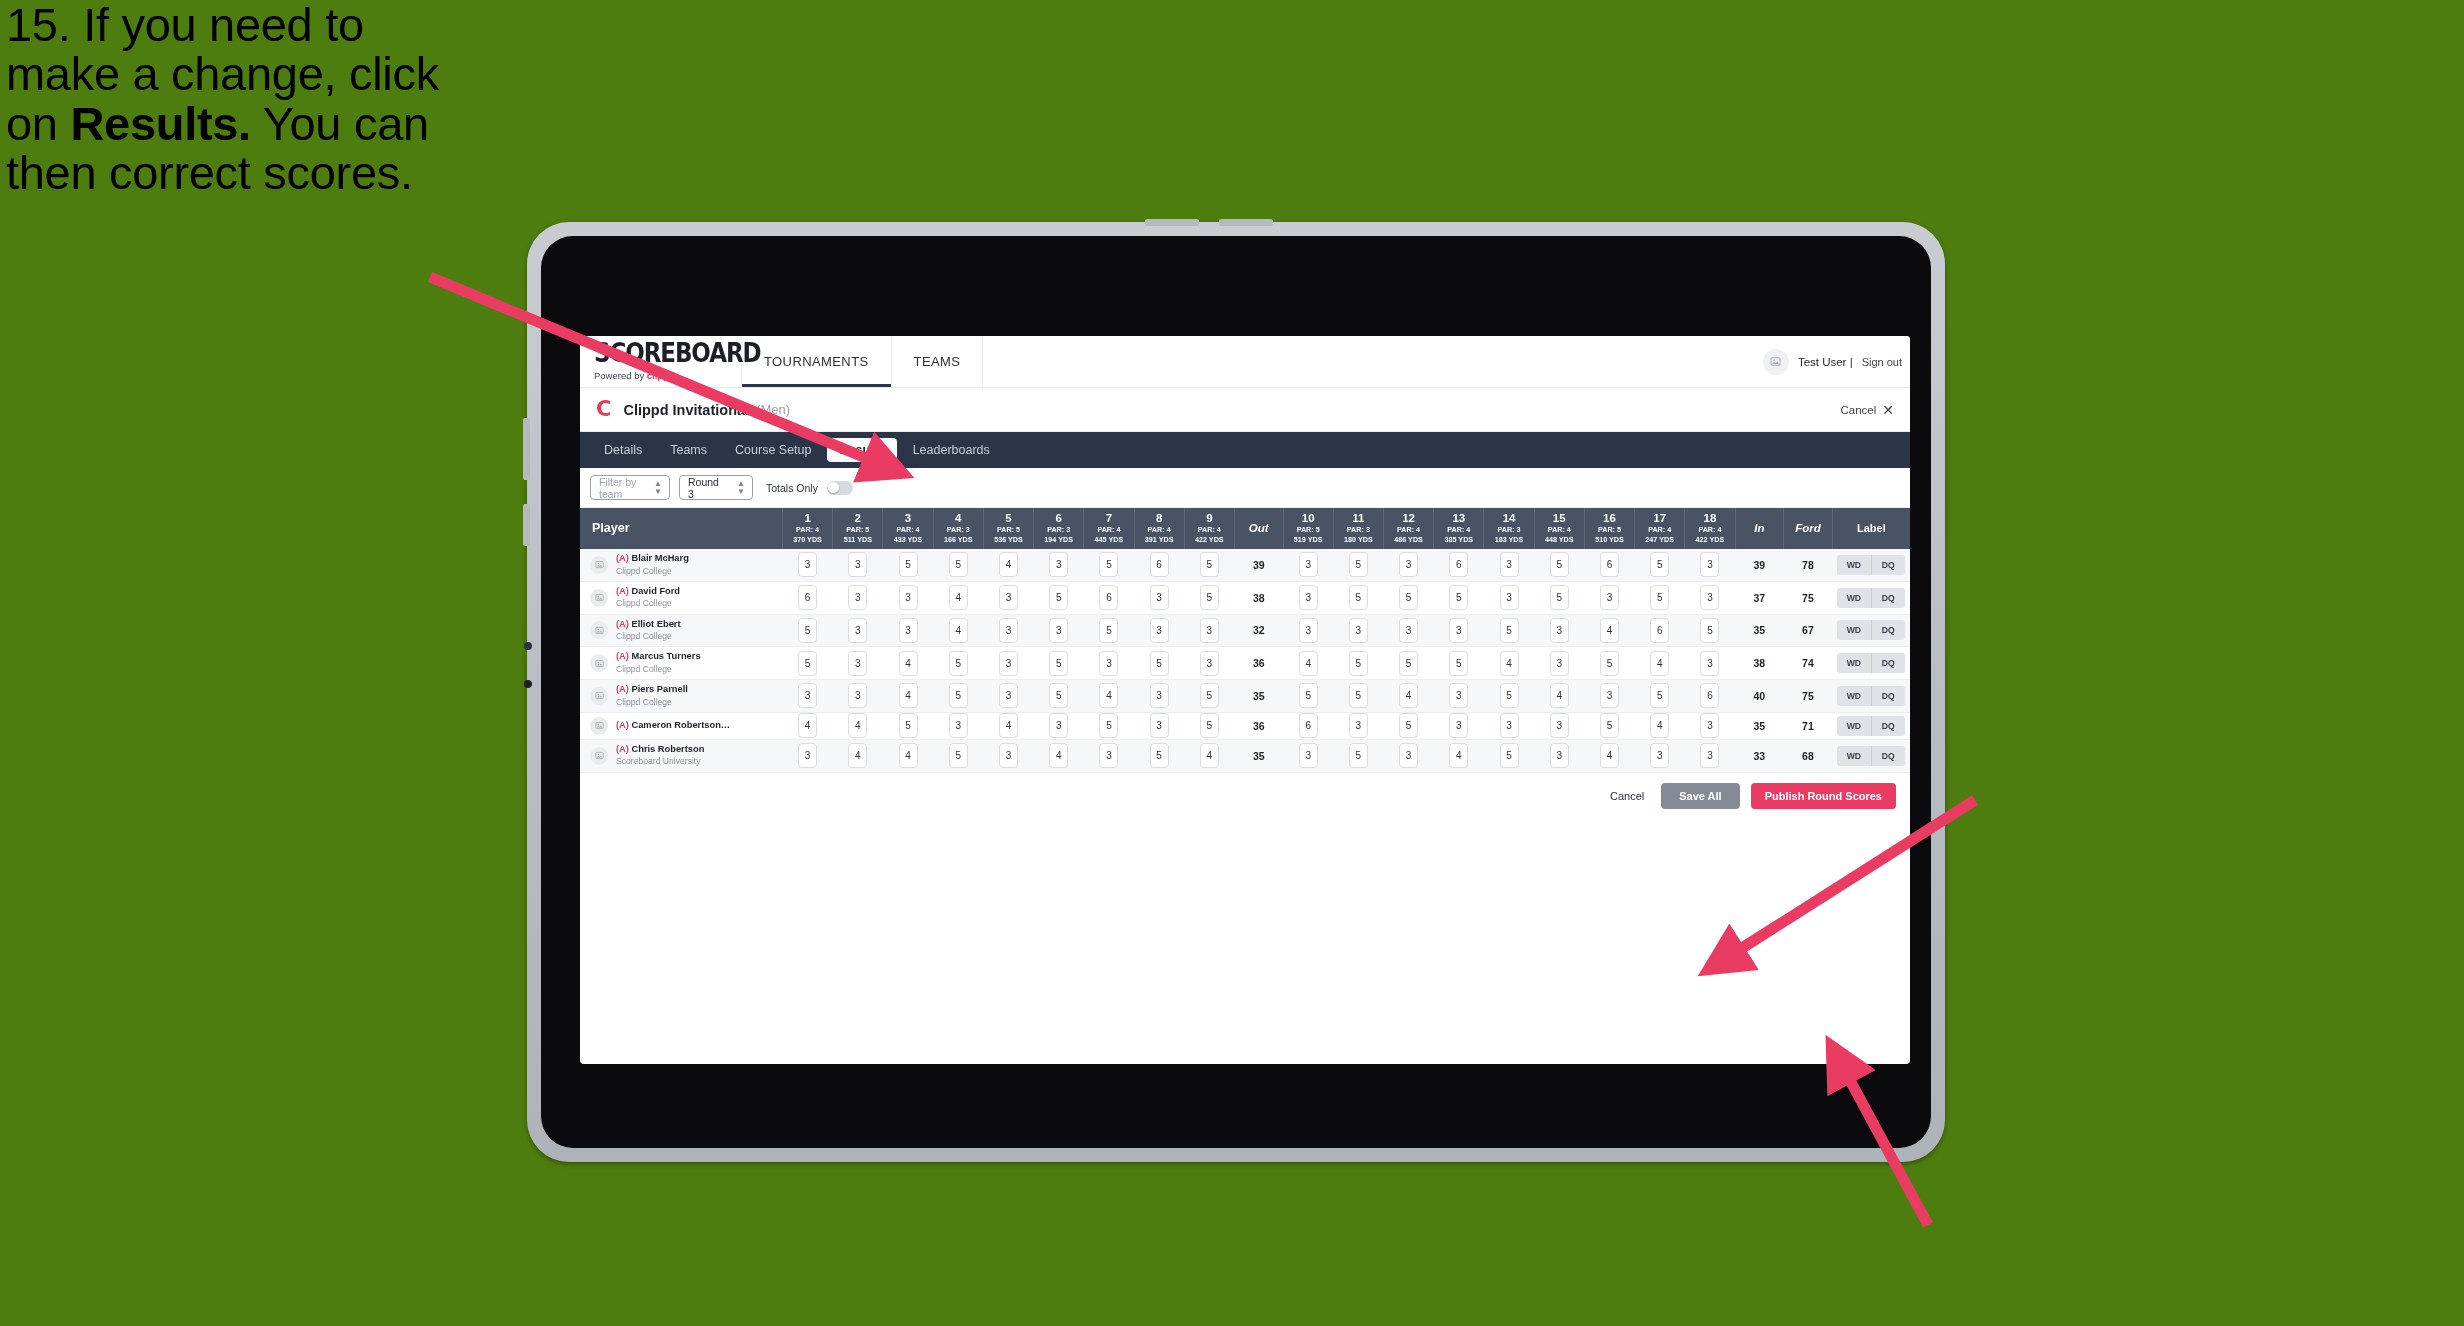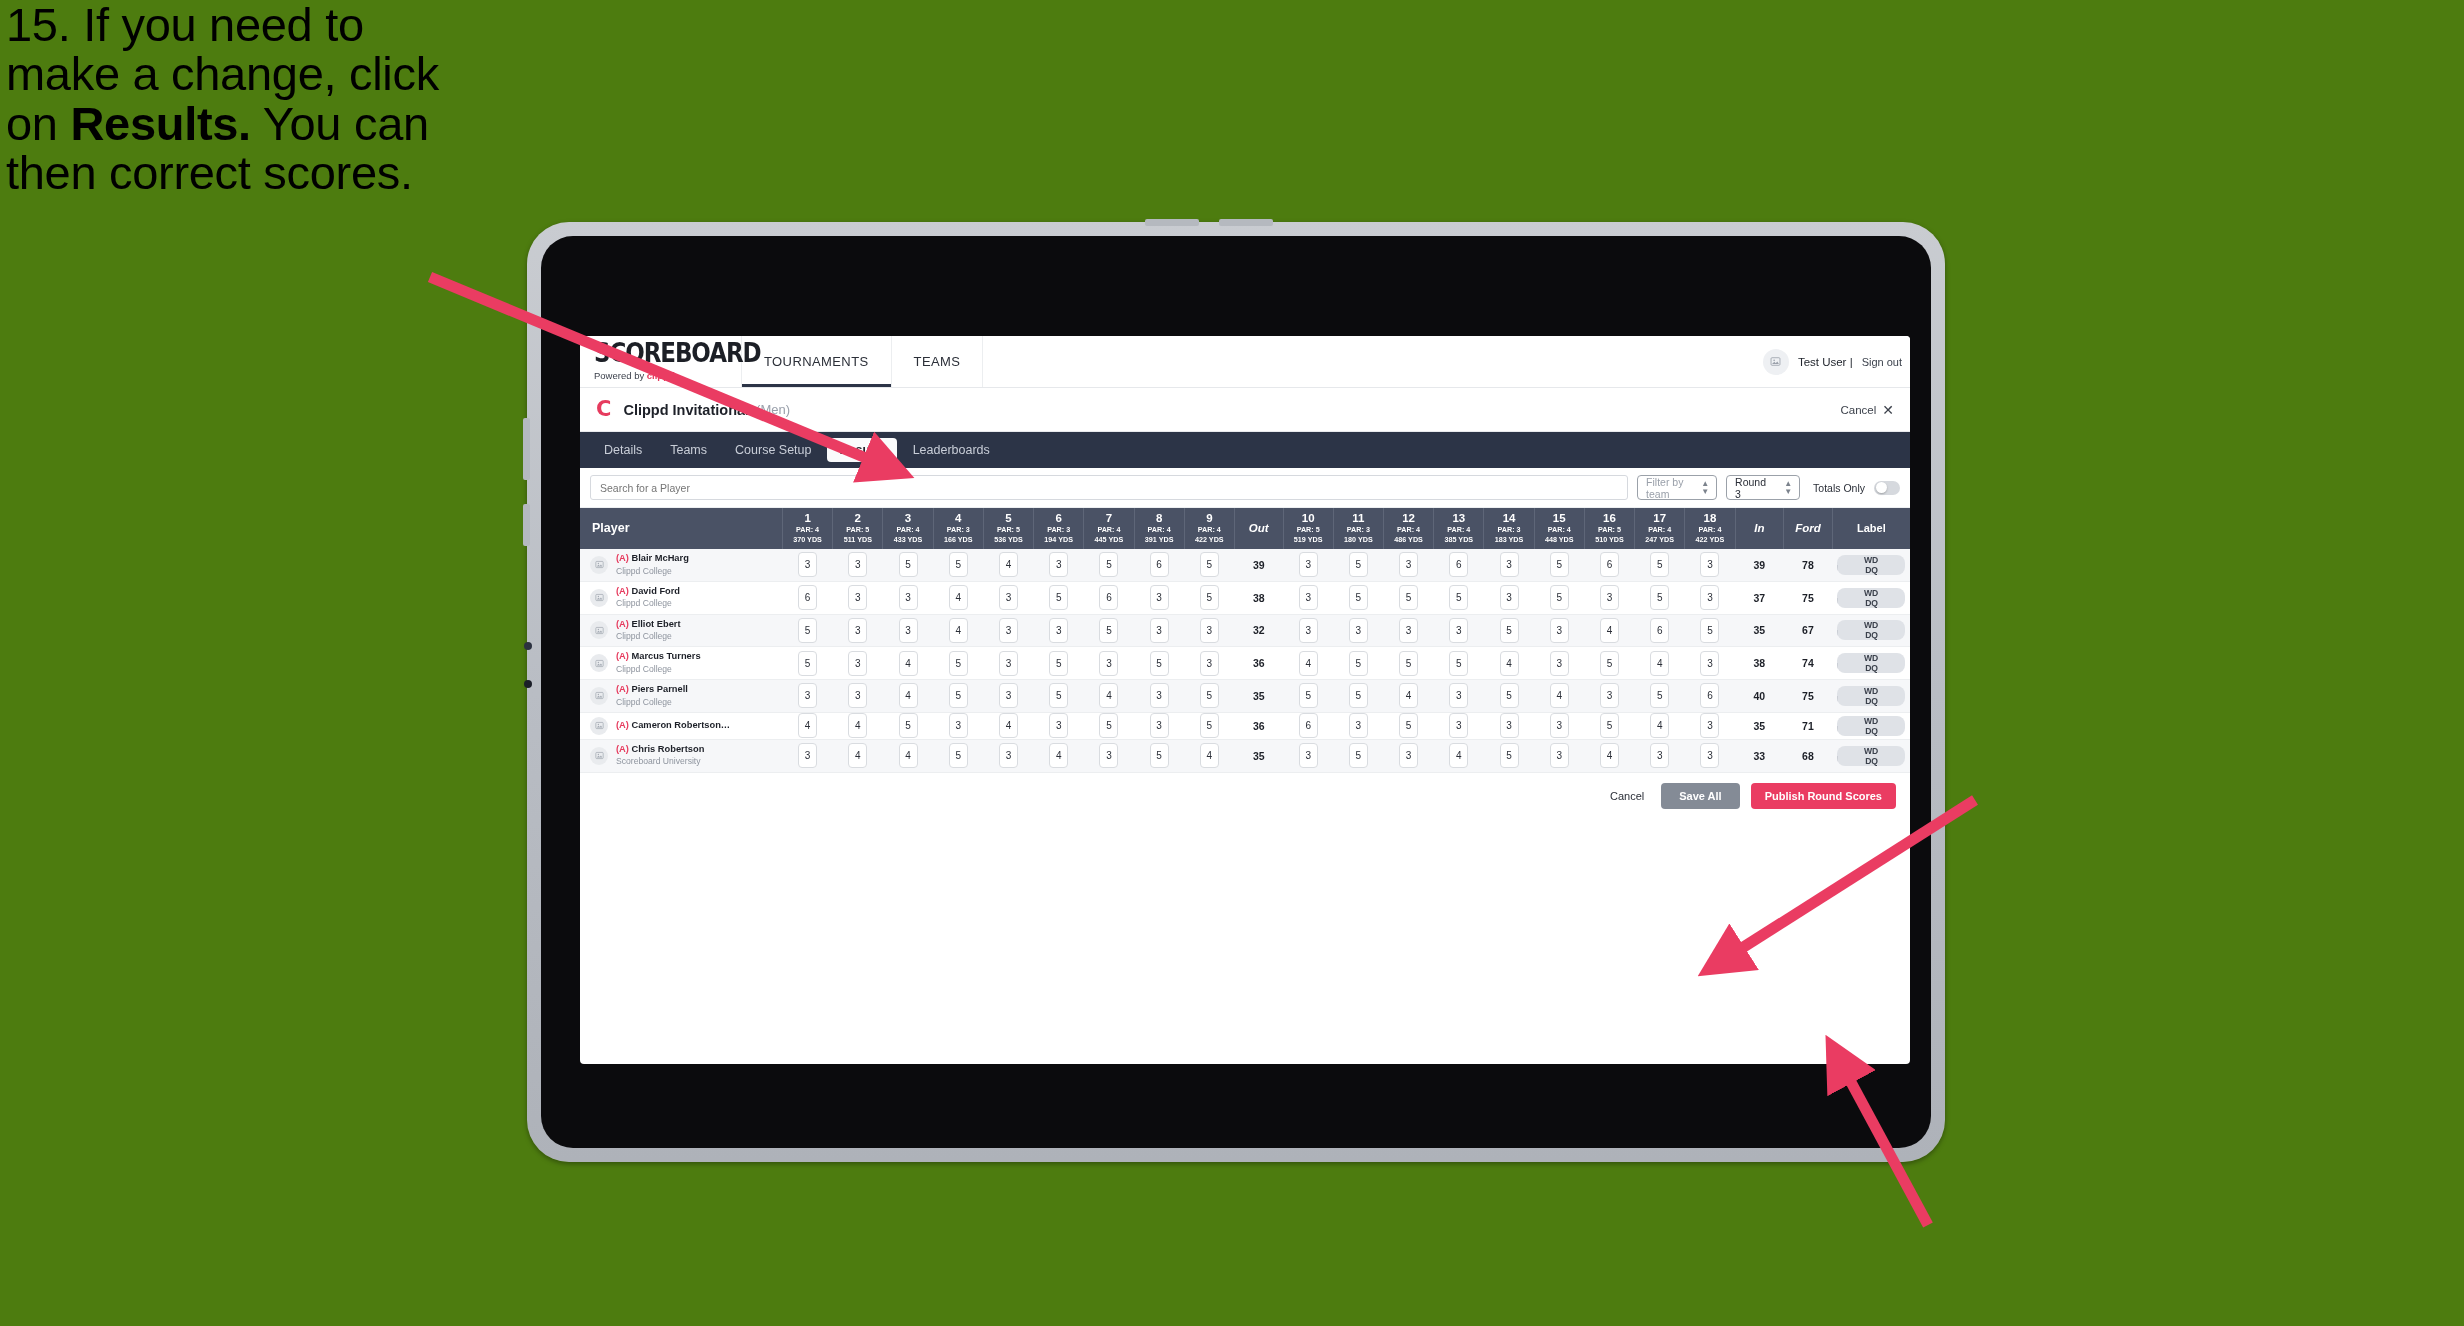--- a/index.html
+++ b/index.html
@@ -173,21 +173,21 @@
   .player-team { font-size:8.6px; color:#8e949e; line-height:1.3; margin-top:1px; }
   .score-box {
     display:inline-flex; align-items:center; justify-content:center;
     width:19px; height:25px; border:1px solid #d9dce0; border-radius:4px;
     background:#fff; font-size:10px; color:#2b2f38;
   }
   td.total-cell { font-size:10.5px; font-weight:700; color:#1d2028; }
   td.label-cell { padding:0; }
   .label-pill {
     display:flex; align-items:stretch; justify-content:center; height:20px;
-    background:#dfe2e7; border-radius:8px; margin:0 5px; overflow:hidden;flex-direction:column;
+    background:#dfe2e7; border-radius:3px; margin:0 5px; overflow:hidden;
   }
   .label-pill span {
     flex:1; display:flex; align-items:center; justify-content:center;
     font-size:8.6px; font-weight:700; color:#3b414c;
   }
   .label-pill span + span { border-left:1px solid #cbcfd6; }
 
   
   #footer {
     height:46px; display:flex; align-items:center; justify-content:flex-end;
@@ -264,21 +264,20 @@
 
         <div id="tabbar">
           <div class="tab"><span>Details</span></div>
           <div class="tab"><span>Teams</span></div>
           <div class="tab"><span>Course Setup</span></div>
           <div class="tab active"><span>Results</span></div>
           <div class="tab"><span>Leaderboards</span></div>
         </div>
 
         <div id="filterbar">
-          <input id="search-input" type="text" placeholder="Search for a Player" style="">
           <div class="selectbox placeholder" id="filter-team">
             <span>Filter by team</span>
             <span class="caret-ud">▲<br>▼</span>
           </div>
           <div class="selectbox" id="round-select">
             <span>Round 3</span>
             <span class="caret-ud">▲<br>▼</span>
           </div>
           <span id="totals-label">Totals Only</span>
           <div id="totals-toggle">

